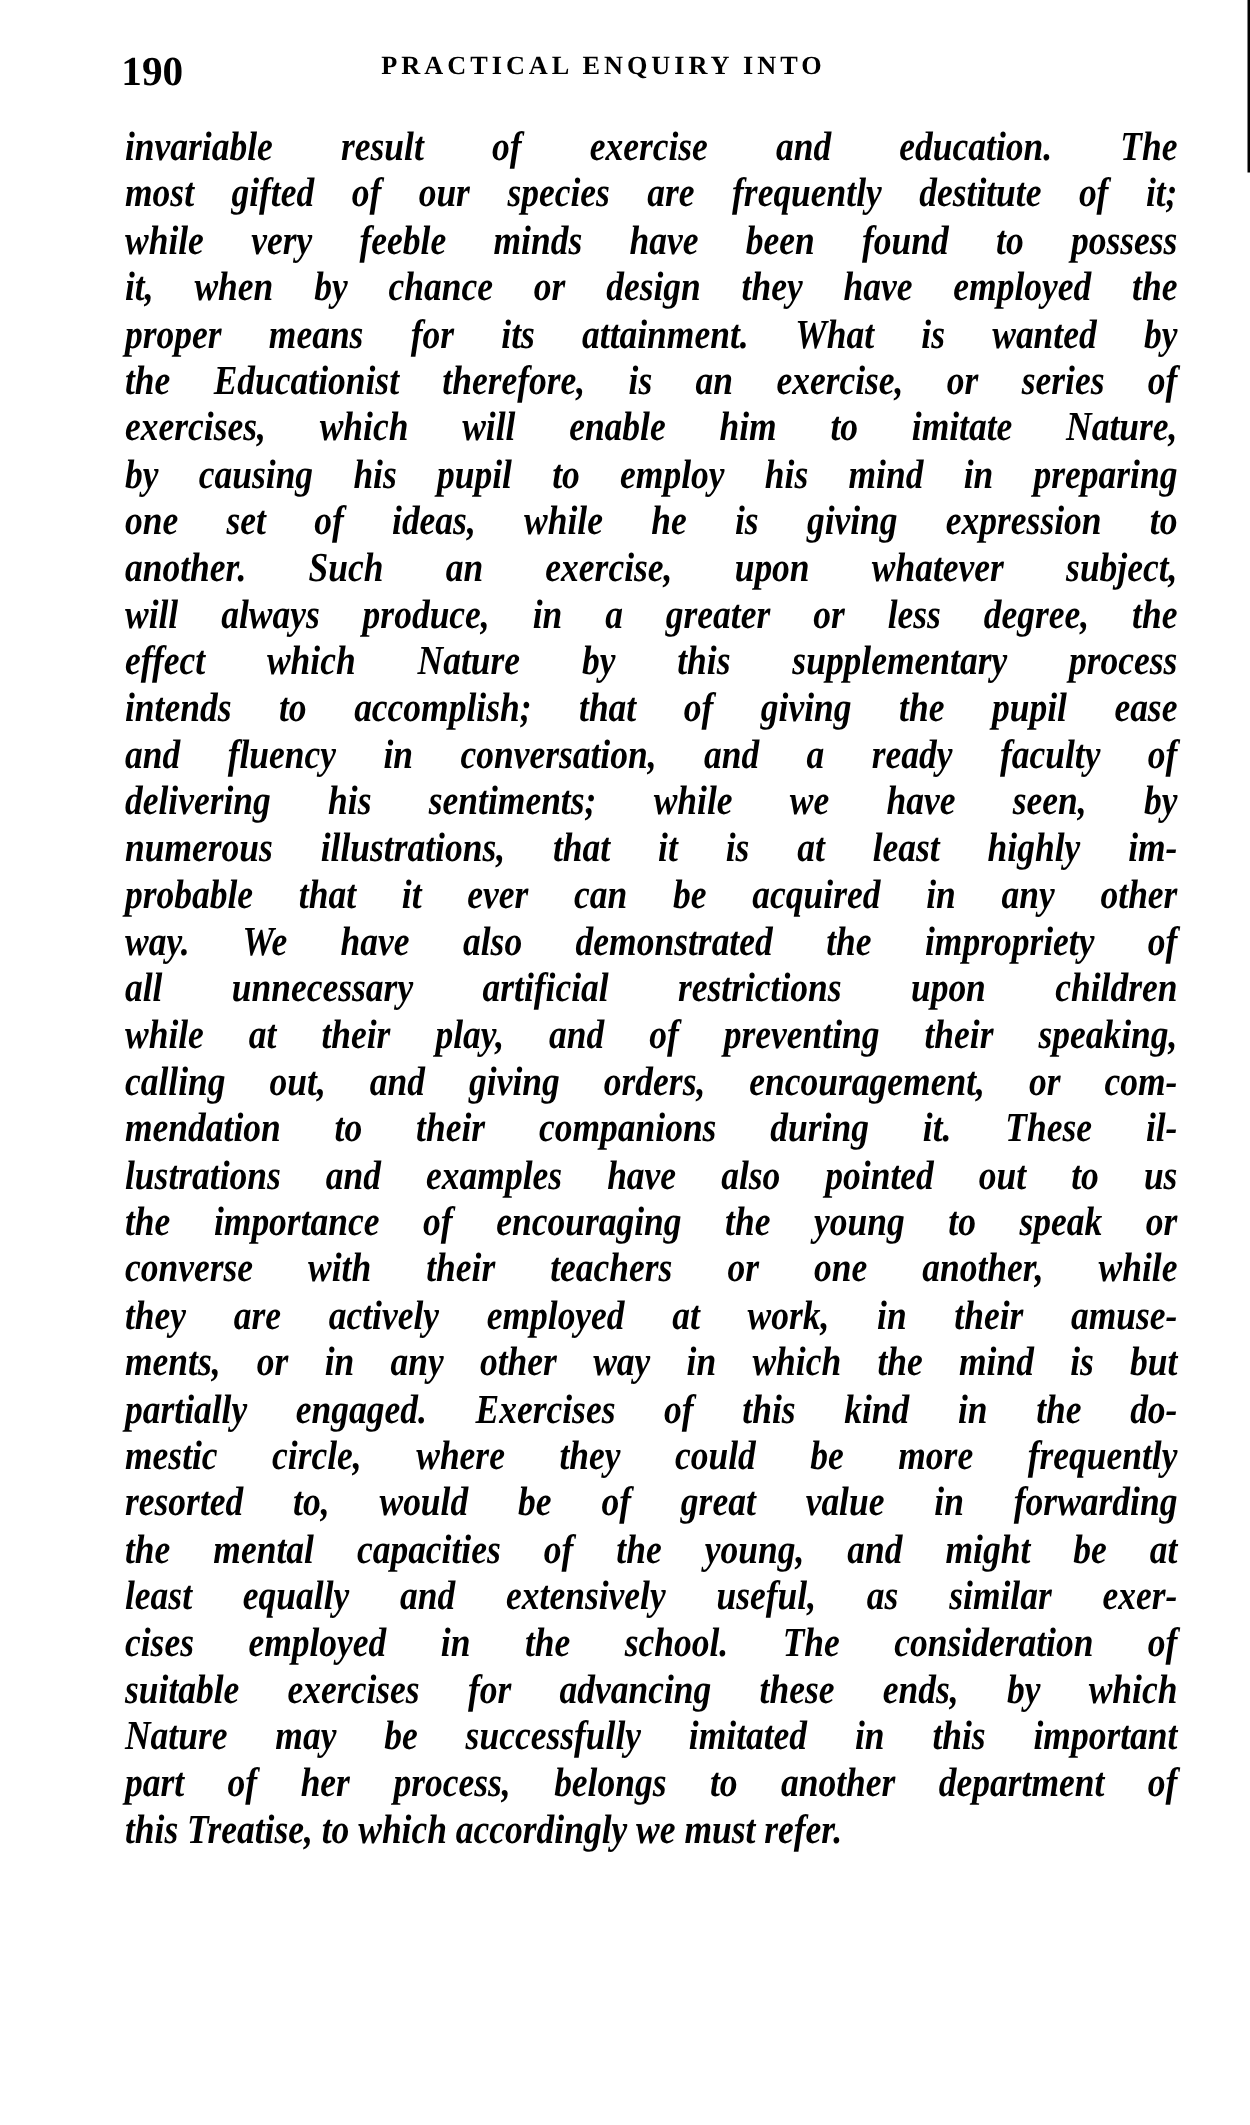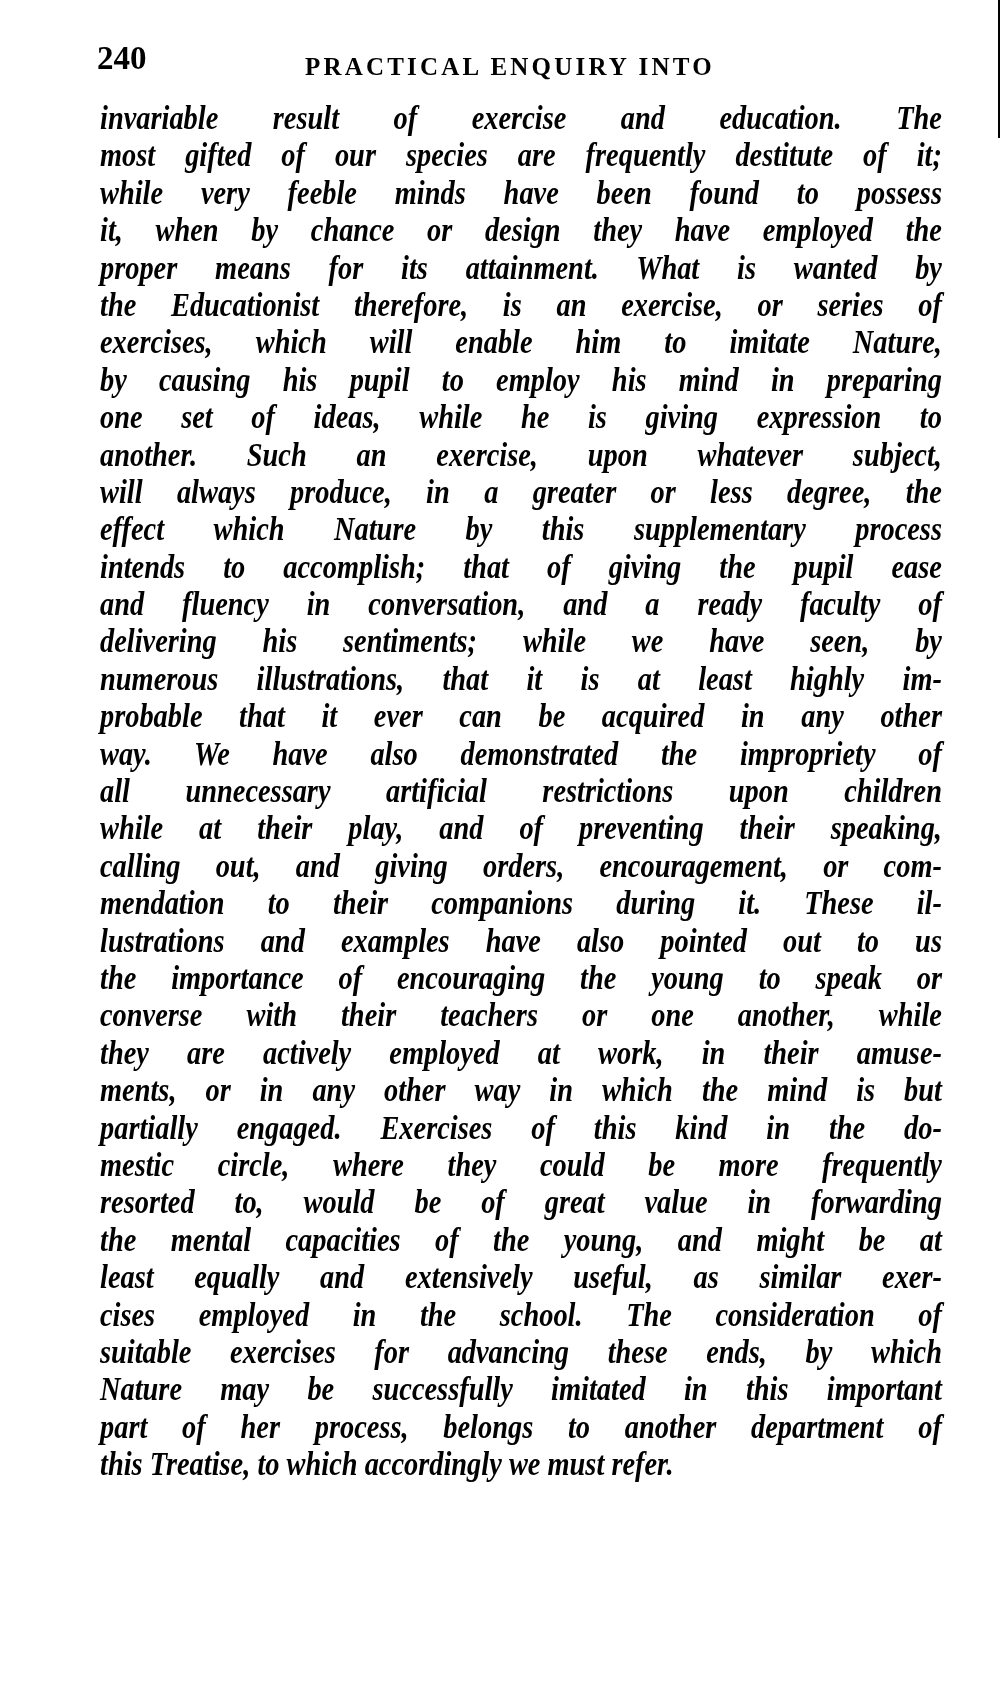--- a/index.html
+++ b/index.html
@@ -20,22 +20,22 @@
       left: 97px;
       top: 40px;
       font-size: 33px;
       font-weight: bold;
       line-height: 36px;
       letter-spacing: 0px;
     }
     .running-head {
       position: absolute;
       left: 305px;
-      top: 55px;
-      font-size: 25px;
+      top: 40px;
+      font-size: 21px;
       font-weight: bold;
       line-height: 24px;
       letter-spacing: 3.2px;
       text-transform: uppercase;
     }
     .edge-rule {
       position: absolute;
       left: 998px;
       top: 0px;
       width: 2px;
@@ -63,21 +63,21 @@
       width: 979px;
     }
     .line.last {
       text-align-last: left;
     }
   </style>
 </head>
 <body>
 
 <div>
-  <div class="page-number">240</div>
+  <div class="page-number">190</div>
   <div class="running-head">PRACTICAL ENQUIRY INTO</div>
   <div class="edge-rule"></div>
 
   <div class="body-text">
     <span class="line">invariable result of exercise and education.  The</span>
     <span class="line">most gifted of our species are frequently destitute of it;</span>
     <span class="line">while very feeble minds have been found to possess</span>
     <span class="line">it, when by chance or design they have employed the</span>
     <span class="line">proper means for its attainment.  What is wanted by</span>
     <span class="line">the Educationist therefore, is an exercise, or series of</span>

